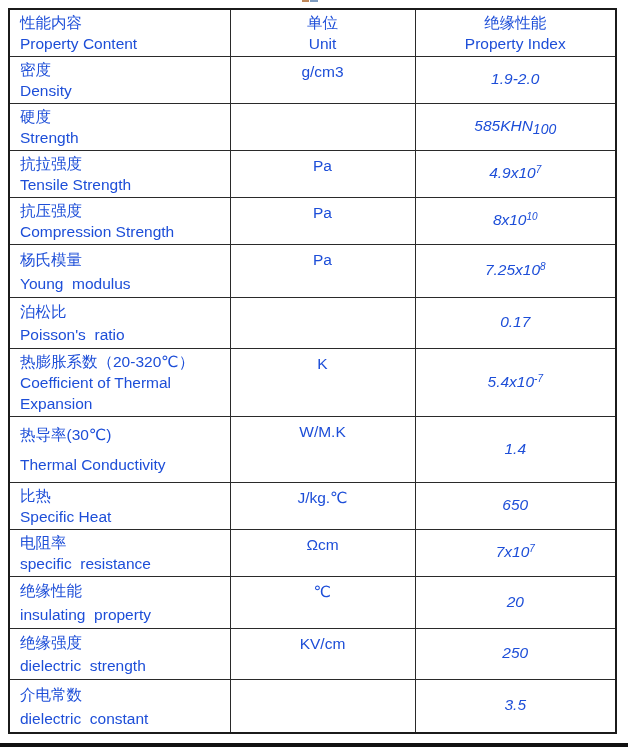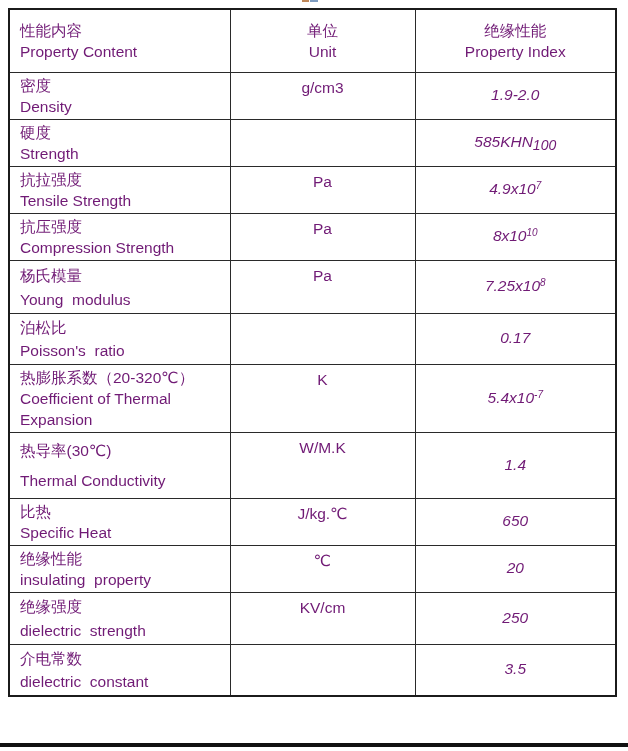--- a/index.html
+++ b/index.html
@@ -1,21 +1,21 @@
 <!DOCTYPE html>
 <html><head>
 <meta charset="utf-8">
 <style>
   html,body{margin:0;padding:0;background:#ffffff;}
   .page{
     position:relative;
     width:628px;height:751px;
     background:#ffffff;
     font-family:"Liberation Sans","DejaVu Sans",sans-serif;
-    color:#701a75;
+    color:#1d4ed8;
     overflow:hidden;
   }
   
   .frag{position:absolute;top:0;height:2px;}
   .frag.a{left:302px;width:7px;background:#c0885a;}
   .frag.b{left:310px;width:8px;background:#7e9cc0;}
 
   table.props{
     position:absolute;left:8px;top:8px;
     width:607px;
@@ -63,21 +63,21 @@
   td.unit .unitwrap{padding-top:4px;line-height:21px;}
   td.val{vertical-align:middle;text-align:center;font-style:italic;}
 
   th.hname{vertical-align:middle;text-align:left;}
   th.hcenter{vertical-align:middle;text-align:center;}
   th .namewrap{padding:2px 4px 2px 10px;}
   th .centerwrap{
     height:100%;
     display:flex;flex-direction:column;justify-content:space-around;
     align-items:center;
-    padding:10px 0;box-sizing:border-box;
+    padding:2px 0;box-sizing:border-box;
   }
 
   sup.vsup{font-size:10px;vertical-align:5px;letter-spacing:0;}
   sub.vsub{font-size:14px;vertical-align:-3px;}
 
   .bottom-rule{
     position:absolute;left:0;top:743px;
     width:628px;height:4px;background:#111111;
   }
 </style>
@@ -240,20 +240,34 @@
     <td class="unit">
       <div class="unitwrap">J/kg.℃</div>
     </td>
     <td class="val">
       <span>650</span><sup class="vsup"></sup><sub class="vsub"></sub>
     </td>
   </tr>
         <tr>
     <td class="name">
       <div class="namewrap">
+        <div class="zh">电阻率</div>
+        <div class="en">specific  resistance</div>
+      </div>
+    </td>
+    <td class="unit">
+      <div class="unitwrap">Ωcm</div>
+    </td>
+    <td class="val">
+      <span>7x10</span><sup class="vsup">7</sup><sub class="vsub"></sub>
+    </td>
+  </tr>
+        <tr>
+    <td class="name">
+      <div class="namewrap">
         <div class="zh">绝缘性能</div>
         <div class="en">insulating  property</div>
       </div>
     </td>
     <td class="unit">
       <div class="unitwrap">℃</div>
     </td>
     <td class="val">
       <span>20</span><sup class="vsup"></sup><sub class="vsub"></sub>
     </td>

